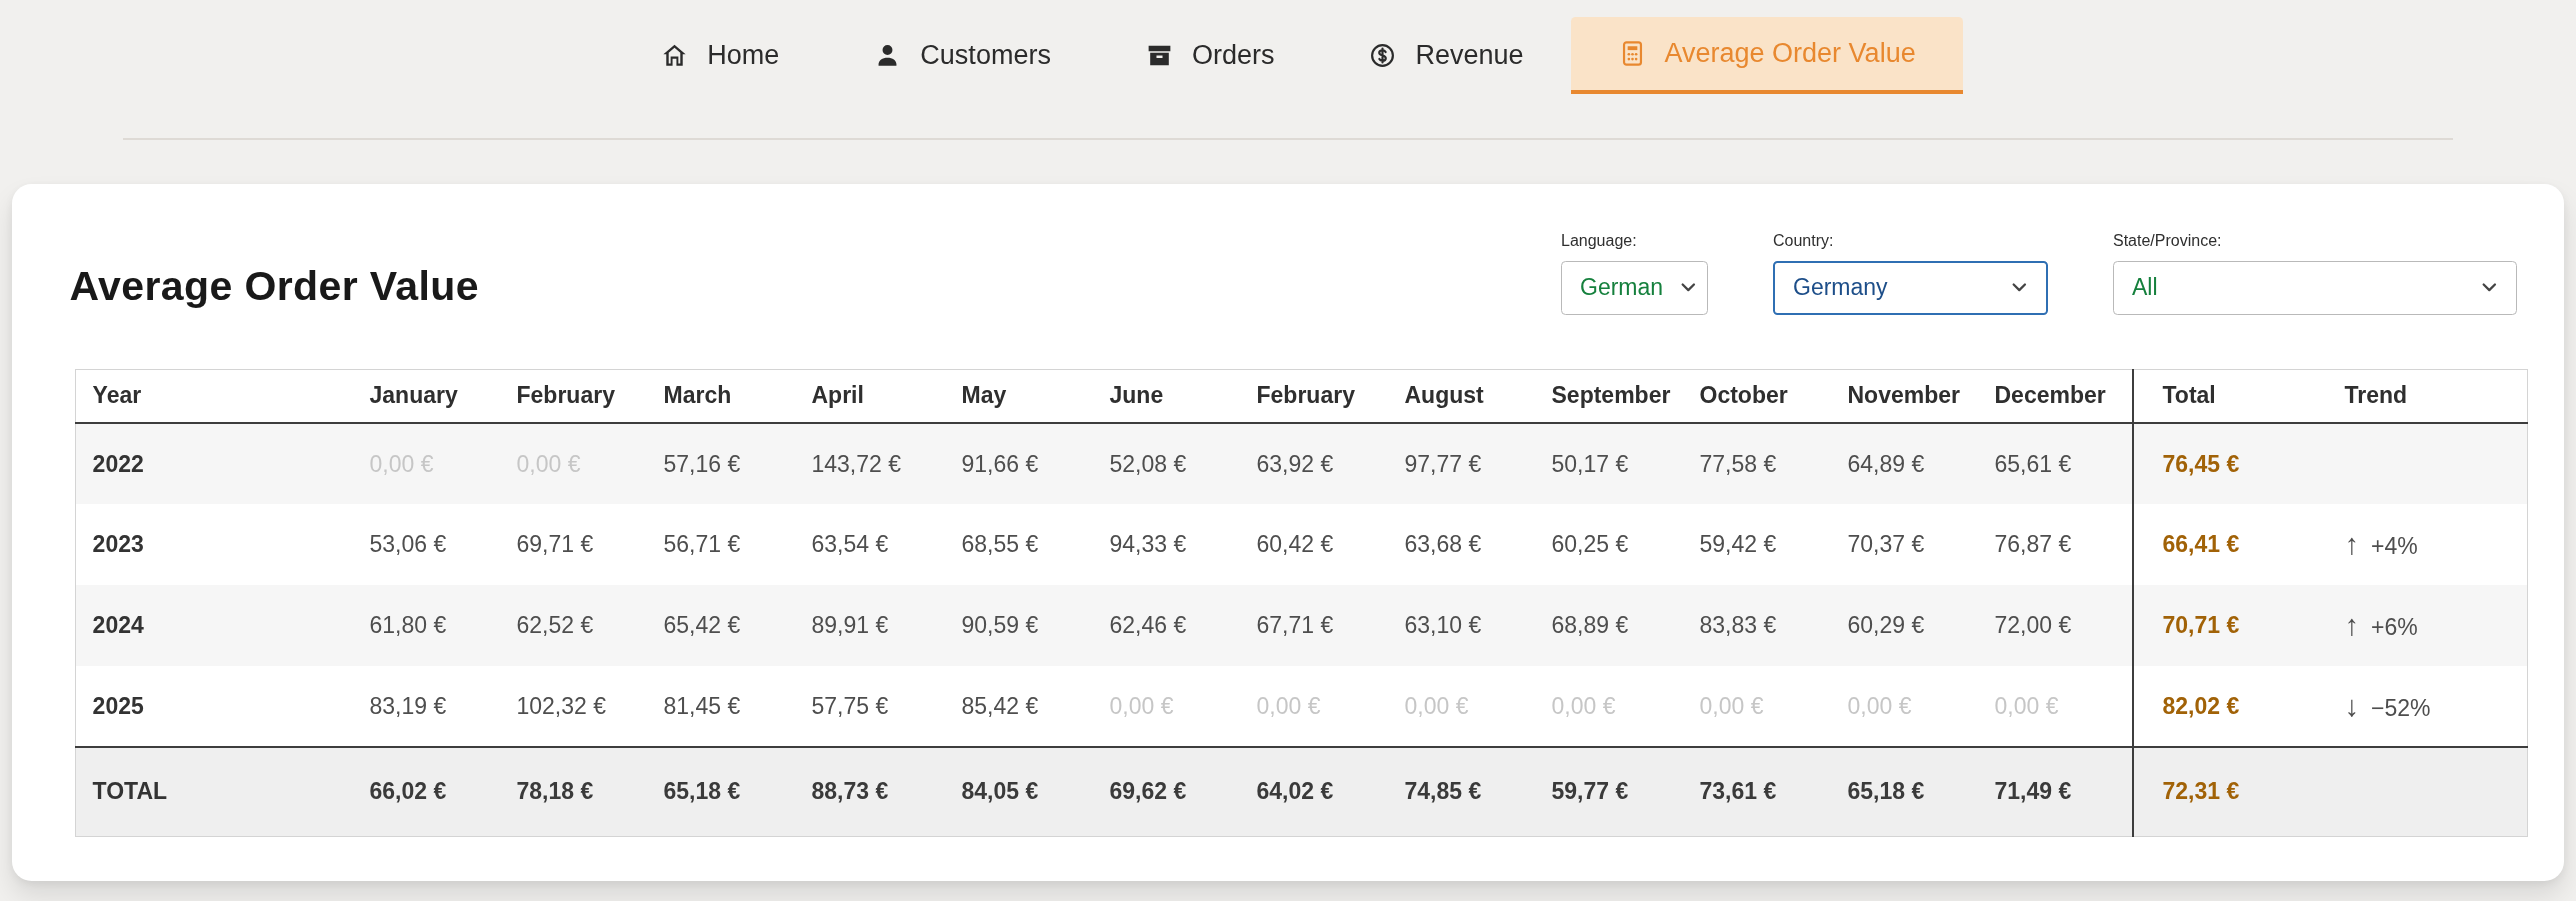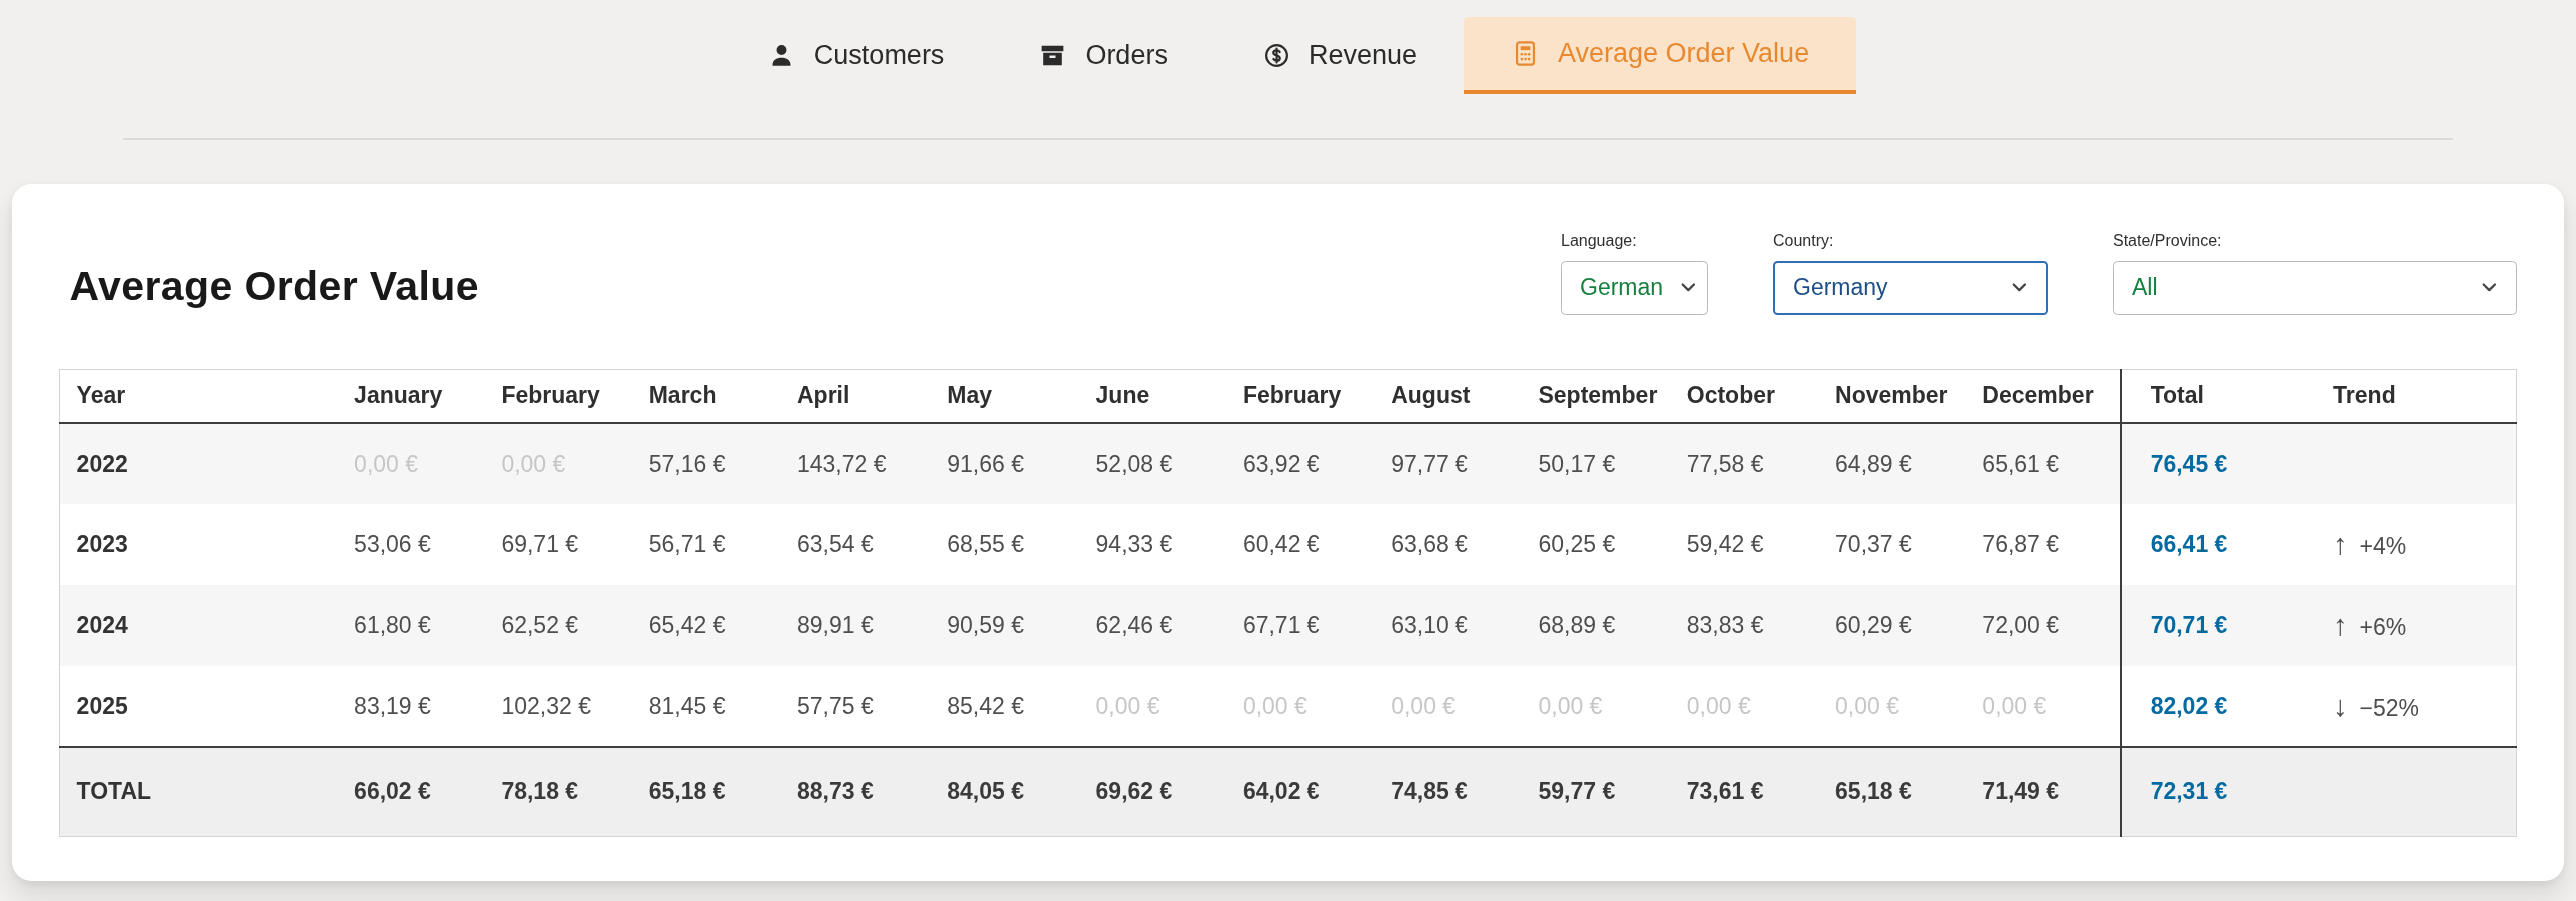--- a/index.html
+++ b/index.html
@@ -95,21 +95,21 @@
   }
   .filter-select.highlight {
     border: 2.3px solid var(--highlight-border);
     color: var(--highlight-text);
     align-items: center;
   }
   .chev { display: inline-flex; width: 22.6px; height: 22.6px; margin-left: 13.5px; }
   .chev svg { width: 22.6px; height: 22.6px; }
 
   
-  .aov-table-wrap { margin-top: 54px; }
+  .aov-table-wrap { margin-top: 54px; margin-left: 16px; }
   table.aov {
     width: 100%;
     border-collapse: collapse;
     table-layout: fixed;
     border: 0.8px solid #d4d4d4;
   }
   table.aov th {
     font-size: 23px;
     font-weight: 700;
     color: #2f2f2f;
@@ -126,39 +126,47 @@
     height: 81px;
     white-space: nowrap;
   }
   table.aov tbody tr:nth-child(odd) { background: #f6f6f6; }
   table.aov tbody tr:nth-child(even) { background: #ffffff; }
   table.aov td.year { font-weight: 700; color: #333; padding-left: 16.6px; }
   table.aov th.total-col, table.aov td.total-col {
     border-left: 2.3px solid #3d3d3d;
     padding-left: 29px;
   }
-  table.aov td.total-col { font-weight: 700; color: #0369a1; }
+  table.aov td.total-col { font-weight: 700; color: #a16207; }
   table.aov td.muted { color: #c6c6c6; }
   table.aov tfoot tr { background: #efefef; }
   table.aov tfoot td {
     border-top: 2.3px solid #3d3d3d;
     font-weight: 700;
     color: #3a3a3a;
     height: 89px;
   }
   .trend-up { color: var(--positive); }
   .trend-down { color: var(--negative); }
   .trend-arrow { font-size: 29px; margin-right: 12px; font-weight: 400; }
   .trend-label { font-size: 23px; }
 </style>
 </head>
 <body>
 
 <div class="topnav">
   <div class="nav-items" id="nav-items">
+      <div class="nav-item">
+        <span class="nav-icon">
+          <svg viewBox="0 0 24 24" fill="currentColor">
+            <path d="M12 3.2 2.8 11h2.4v9.4h5.2v-5.8h3.2v5.8h5.2V11h2.4L12 3.2zm0 2.4 4.8 4.1v8.9h-1.6v-5.8H8.8v5.8H7.2v-8.9L12 5.6z"></path>
+          </svg>
+        </span>
+        <span>Home</span>
+      </div>
       <div class="nav-item">
         <span class="nav-icon">
           <svg viewBox="0 0 24 24" fill="currentColor">
             <path d="M12 11.6a4.1 4.1 0 1 0 0-8.2 4.1 4.1 0 0 0 0 8.2zm0 2.2c-4.2 0-7.4 2.2-7.4 5.4v1.3h14.8v-1.3c0-3.2-3.2-5.4-7.4-5.4z"></path>
           </svg>
         </span>
         <span>Customers</span>
       </div>
       <div class="nav-item">
         <span class="nav-icon">

